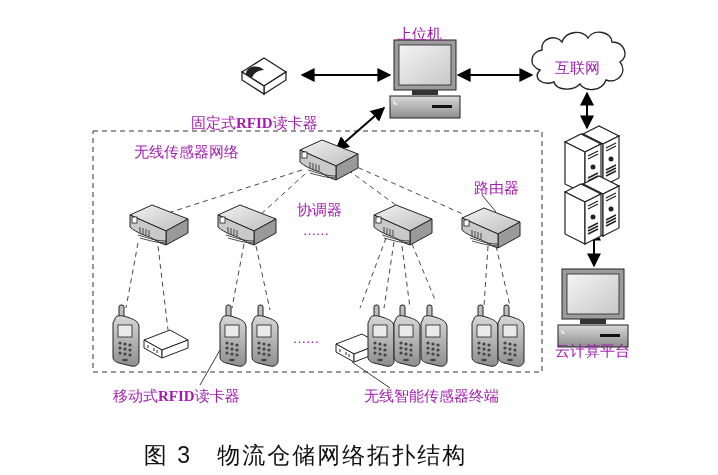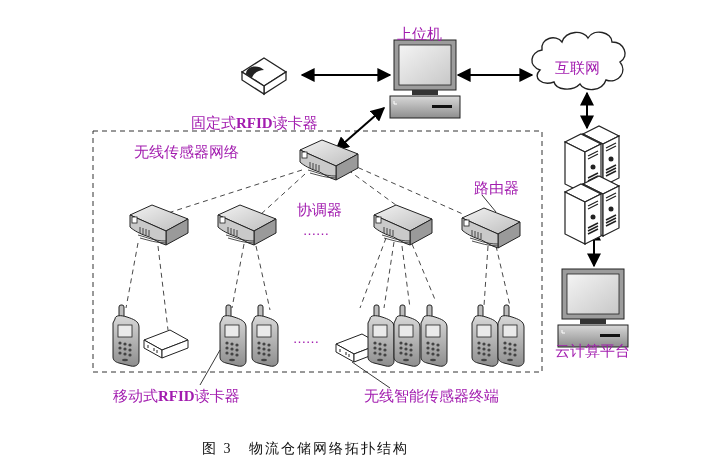--- a/index.html
+++ b/index.html
@@ -2,21 +2,21 @@
 <html><head>
 <meta charset="utf-8">
 <style>
   html, body { margin:0; padding:0; background:#ffffff; }
   body { width:718px; height:475px; position:relative; overflow:hidden;
          font-family:"DejaVu Sans", sans-serif; }
   #stage { position:absolute; left:0; top:0; width:718px; height:475px; }
   .lbl { position:absolute; color:#a21caf; font-size:15px; white-space:nowrap; line-height:1; }
   .lbl b { font-family:"Liberation Serif", serif; font-weight:bold; }
   .caption { position:absolute; left:0; width:611px; top:440px; text-align:center;
-             font-family:Liberation Serif, serif; font-size:14px; color:#111; letter-spacing:2px; }
+             font-family:Liberation Sans, sans-serif; font-size:23px; color:#111; letter-spacing:2px; }
 </style>
 </head>
 <body>
 
 <svg id="stage" viewBox="0 0 718 475" xmlns="http://www.w3.org/2000/svg">
   <defs>
     <marker id="ah" viewBox="0 0 10 10" refX="9" refY="5" markerWidth="7" markerHeight="7" orient="auto-start-reverse">
       <path d="M0,0 L10,5 L0,10 z" fill="#000"></path>
     </marker>
     <linearGradient id="gScreen" x1="0" y1="0" x2="1" y2="1">

